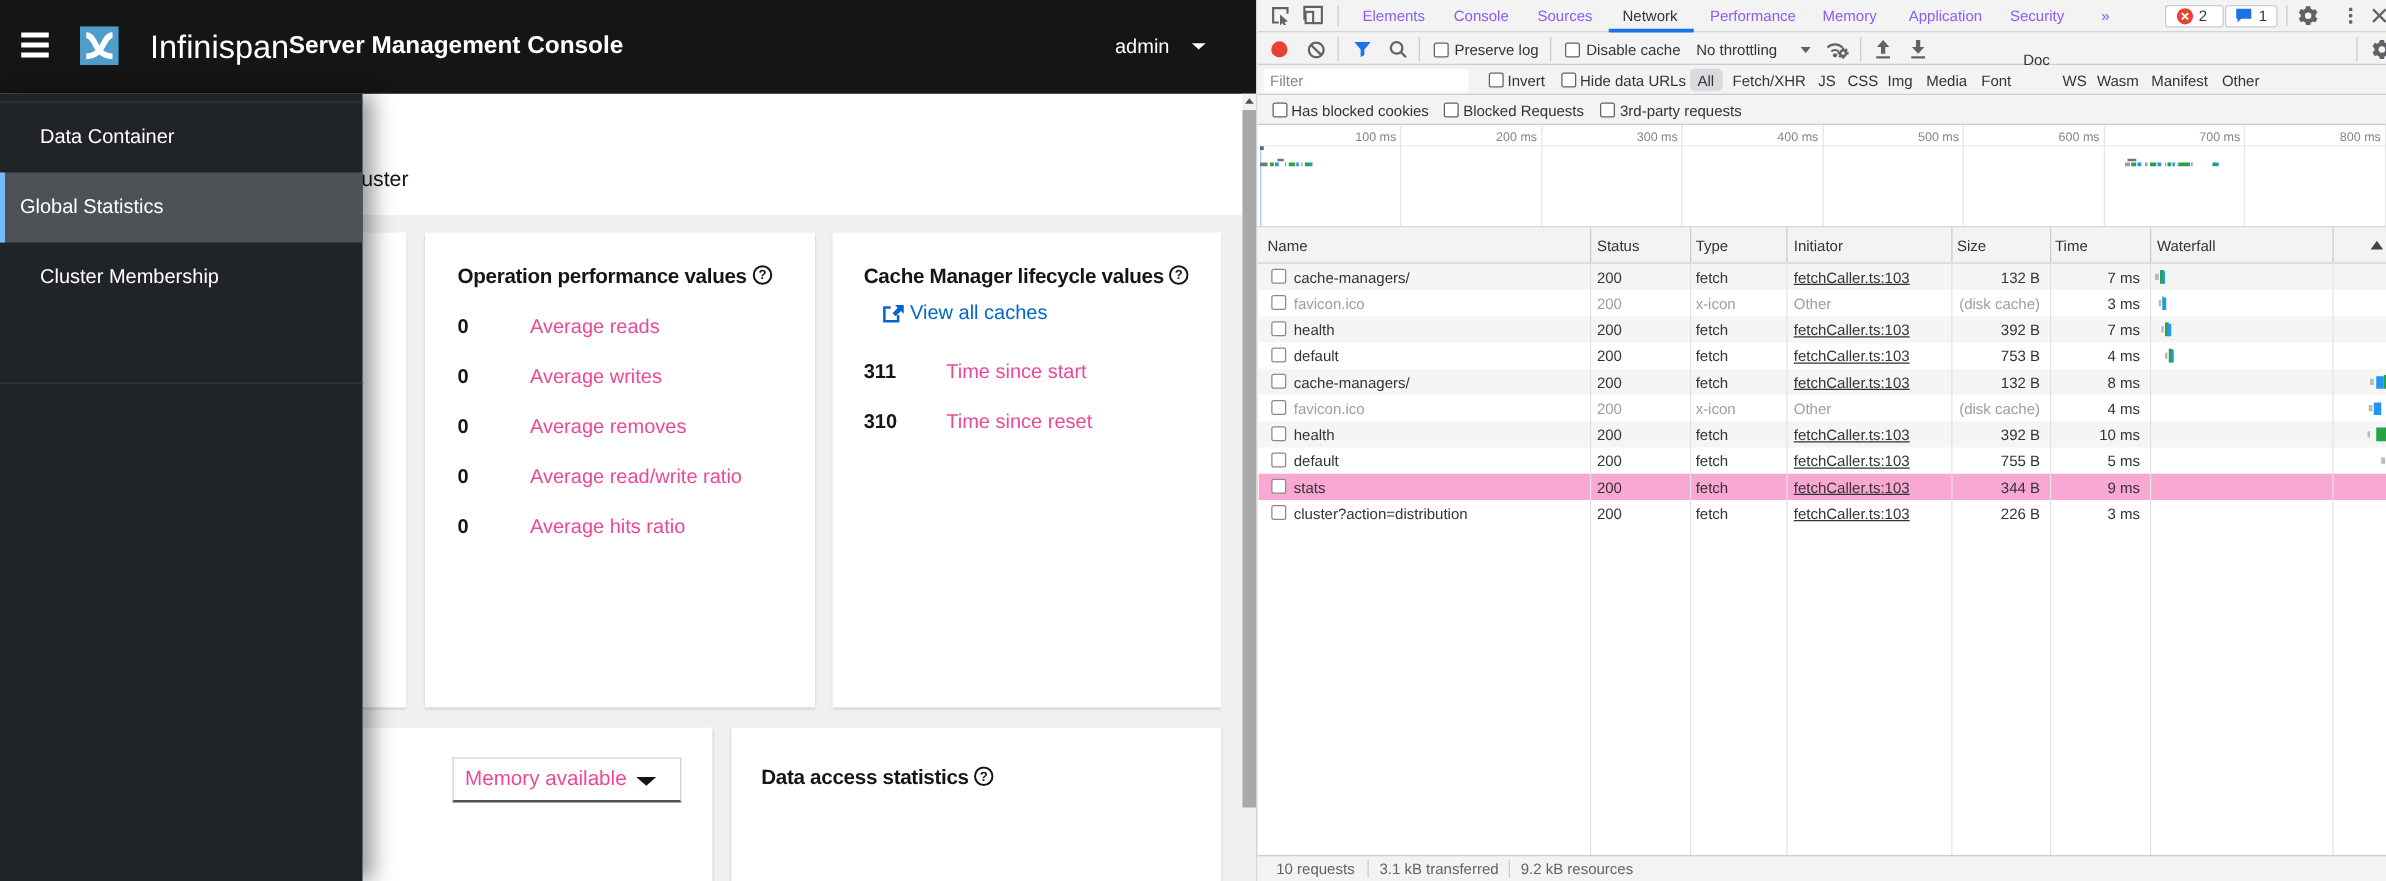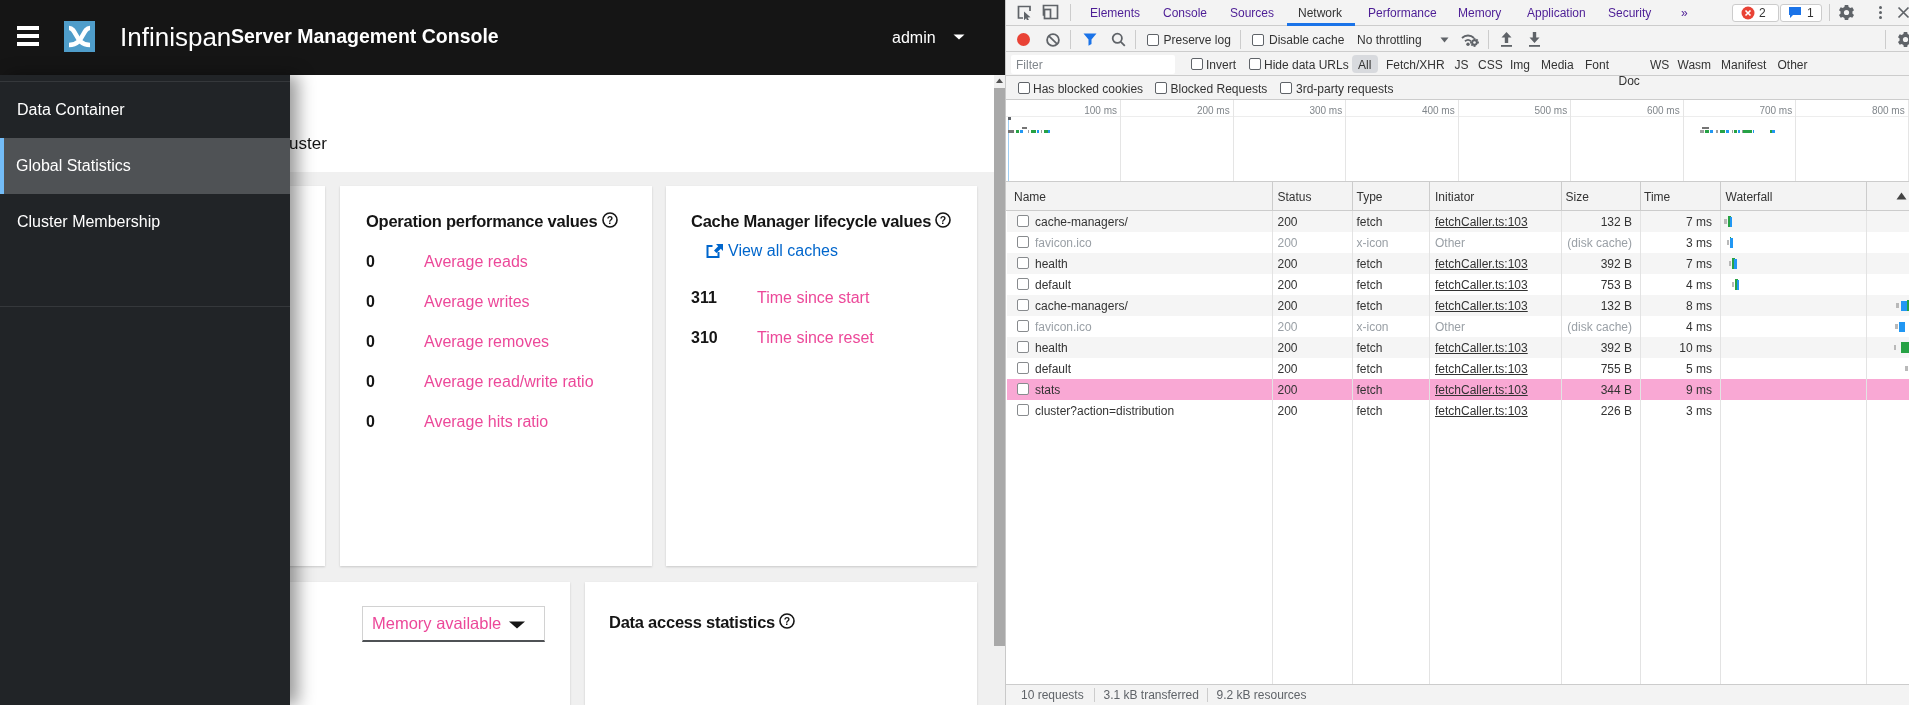--- a/index.html
+++ b/index.html
@@ -16,29 +16,29 @@
 #graybg { position:absolute; left:0; top:172px; width:1005px; height:533px; background:#f0f0f0; }
 .card { position:absolute; background:#fff; box-shadow:0 1px 2px rgba(3,3,3,0.16); }
 .ctitle { position:absolute; font-size:16.5px; font-weight:700; color:#151515; letter-spacing:-0.25px; }
 .stat-n { position:absolute; font-size:16px; font-weight:700; color:#151515; }
 .stat-l { position:absolute; font-size:16px; color:#ec4899; }
 #uster { position:absolute; left:289px; top:133.5px; font-size:17px; color:#151515; }
 
 #sidebar { position:absolute; left:0; top:75px; width:290px; height:630px; background:#212427;
   box-shadow:8px 0 16px rgba(3,3,3,0.4); }
 .nav-item { position:absolute; left:0; width:290px; height:56px; color:#fff; font-size:16px;
-  line-height:56px; padding-left:17px; border-top:1px solid #35383b; }
+  line-height:56px; padding-left:32px; border-top:1px solid #35383b; }
 
 #sb-track { position:absolute; left:994px; top:75px; width:11px; height:630px; background:#f0f0f0; }
 #sb-thumb { position:absolute; left:994px; top:88px; width:11px; height:558px; background:#a9a9a9; }
 
 #dt { position:absolute; left:1005px; top:0; width:904px; height:705px; background:#fff;
   border-left:1px solid #c9c9c9; color:#333; }
 .bar { position:absolute; left:1006px; width:903px; background:#f3f3f3; border-bottom:1px solid #ccc; }
-.dtx { position:absolute; font-size:12px; color:#4c1d95; white-space:nowrap; }
+.dtx { position:absolute; font-size:12px; color:#8b5cf6; white-space:nowrap; }
 .dtd { position:absolute; font-size:12px; color:#333; white-space:nowrap; }
 .sep { position:absolute; width:1px; background:#ccc; }
 .cb { position:absolute; width:12px; height:12px; border:1.5px solid #5f6368; border-radius:2px; background:#fff; }
 .gline { position:absolute; top:100px; width:1px; height:81px; background:#e5e5e5; }
 .glabel { position:absolute; top:104.5px; font-size:10px; color:#80868b; width:60px; text-align:right; }
 .hdr-sep { position:absolute; top:182px; width:1px; height:28px; background:#ccc; }
 .col-sep { position:absolute; top:211px; width:1px; height:473px; background:#e3e3e3; z-index:5; }
 .row { position:absolute; left:1007px; width:902px; height:21px;text-decoration:underline; }
 .rtxt { position:absolute; top:4px; font-size:12px; color:#333; white-space:nowrap; }
 .rgray { color:#9aa0a6 !important; }
@@ -234,21 +234,21 @@
 <div class="cb" style="left:1248.5px;top:57.5px"></div>
 <div class="dtd" style="left:1264px;top:57.5px">Hide data URLs</div>
 <div class="a" style="left:1352px;top:55px;width:26px;height:18px;background:#d8dade;border-radius:4px"></div>
 <div class="dtd" style="left:1358px;top:57.5px">All</div>
 <div class="dtd" style="left:1386px;top:57.5px">Fetch/XHR</div>
 <div class="dtd" style="left:1454.5px;top:57.5px">JS</div>
 <div class="dtd" style="left:1478px;top:57.5px">CSS</div>
 <div class="dtd" style="left:1510px;top:57.5px">Img</div>
 <div class="dtd" style="left:1541px;top:57.5px">Media</div>
 <div class="dtd" style="left:1585px;top:57.5px">Font</div>
-<div class="dtd" style="left:1618.5px;top:74px">Doc</div>
+<div class="dtd" style="left:1618.5px;top:41px">Doc</div>
 <div class="dtd" style="left:1650px;top:57.5px">WS</div>
 <div class="dtd" style="left:1677.5px;top:57.5px">Wasm</div>
 <div class="dtd" style="left:1721px;top:57.5px">Manifest</div>
 <div class="dtd" style="left:1777.5px;top:57.5px">Other</div>
 
 <div class="cb" style="left:1017.5px;top:81.5px"></div>
 <div class="dtd" style="left:1033px;top:81.5px">Has blocked cookies</div>
 <div class="cb" style="left:1155px;top:81.5px"></div>
 <div class="dtd" style="left:1170.5px;top:81.5px">Blocked Requests</div>
 <div class="cb" style="left:1280px;top:81.5px"></div>

